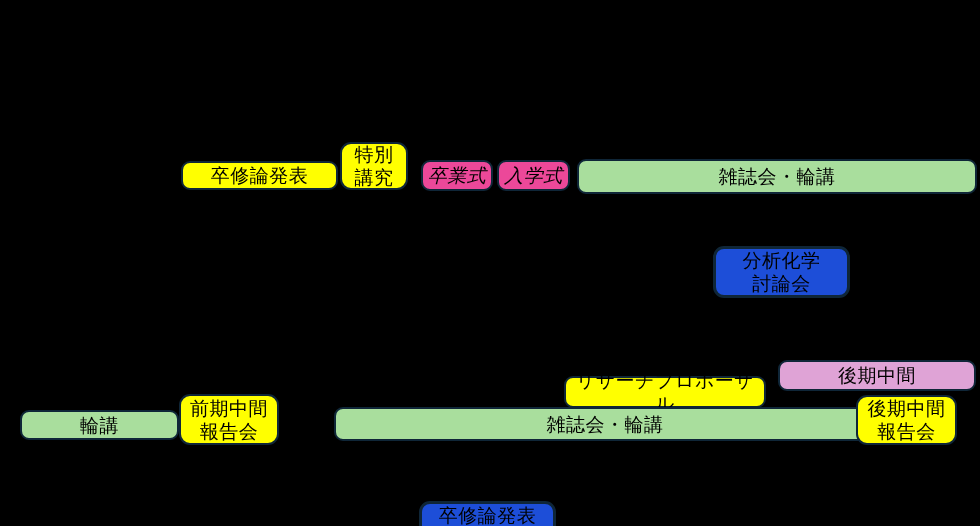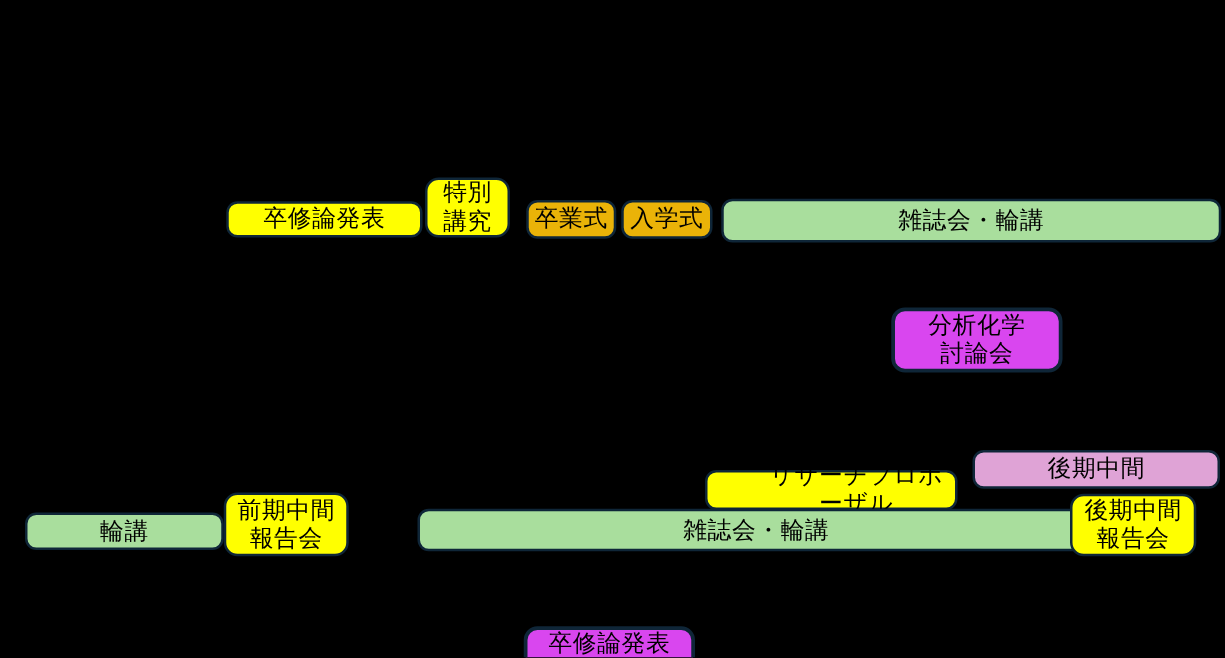--- a/index.html
+++ b/index.html
@@ -26,23 +26,23 @@
     text-align: center;
     color: #000000;
     font-size: 19px;
     font-weight: 500;
     line-height: 23px;
     white-space: pre-line;
     letter-spacing: 0.5px;
     margin-top: 33px;
   }
   .yellow { background: #ffff00; }
-  .pink   { background: #eab308; }
+  .pink   { background: #ec4899; font-style: italic; }
   .green  { background: #a9de9d; }
-  .blue   { background: #d946ef; border-width: 3px; border-radius: 11px; }
+  .blue   { background: #1d4ed8; border-width: 3px; border-radius: 11px; }
   .purple { background: #dfa3d6; }
   .two-line { border-radius: 11px; }
 </style>
 </head>
 <body>
 
 <div id="canvas">
 
   <div class="box yellow" style="left:181px; top:128px; width:157px; height:29px;">卒修論発表</div>
 
@@ -53,21 +53,21 @@
 
   <div class="box pink" style="left:497px; top:127px; width:73px; height:31px;text-align:center;">入学式</div>
 
   <div class="box green" style="left:577px; top:126px; width:400px; height:35px;">雑誌会・輪講</div>
 
   <div class="box blue" style="left:713px; top:213px; width:137px; height:52px;">分析化学
 討論会</div>
 
   <div class="box purple" style="left:778px; top:327px; width:198px; height:31px;">後期中間</div>
 
-  <div class="box yellow" style="left:564px; top:343px; width:202px; height:32px;padding-left:40px;">リサーチプロポーザル</div>
+  <div class="box yellow" style="left:564px; top:343px; width:202px; height:32px;">リサーチプロポーザル</div>
 
   <div class="box green" style="left:20px; top:377px; width:159px; height:30px;">輪講</div>
 
   <div class="box yellow two-line" style="left:179px; top:361px; width:100px; height:51px;">前期中間
 報告会</div>
 
   <div class="box green" style="left:334px; top:374px; width:542px; height:34px;">雑誌会・輪講</div>
 
   <div class="box yellow two-line" style="left:856px; top:362px; width:101px; height:50px;text-align:center;">後期中間
 報告会</div>

